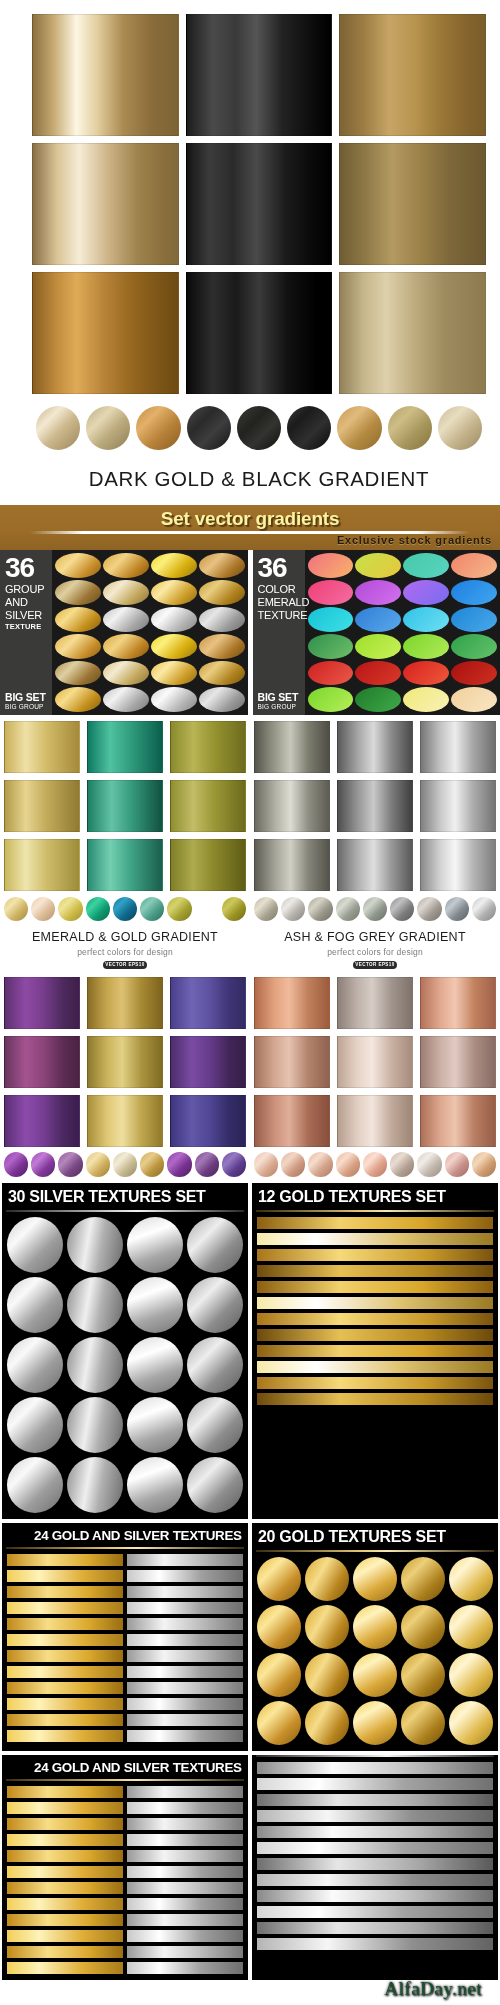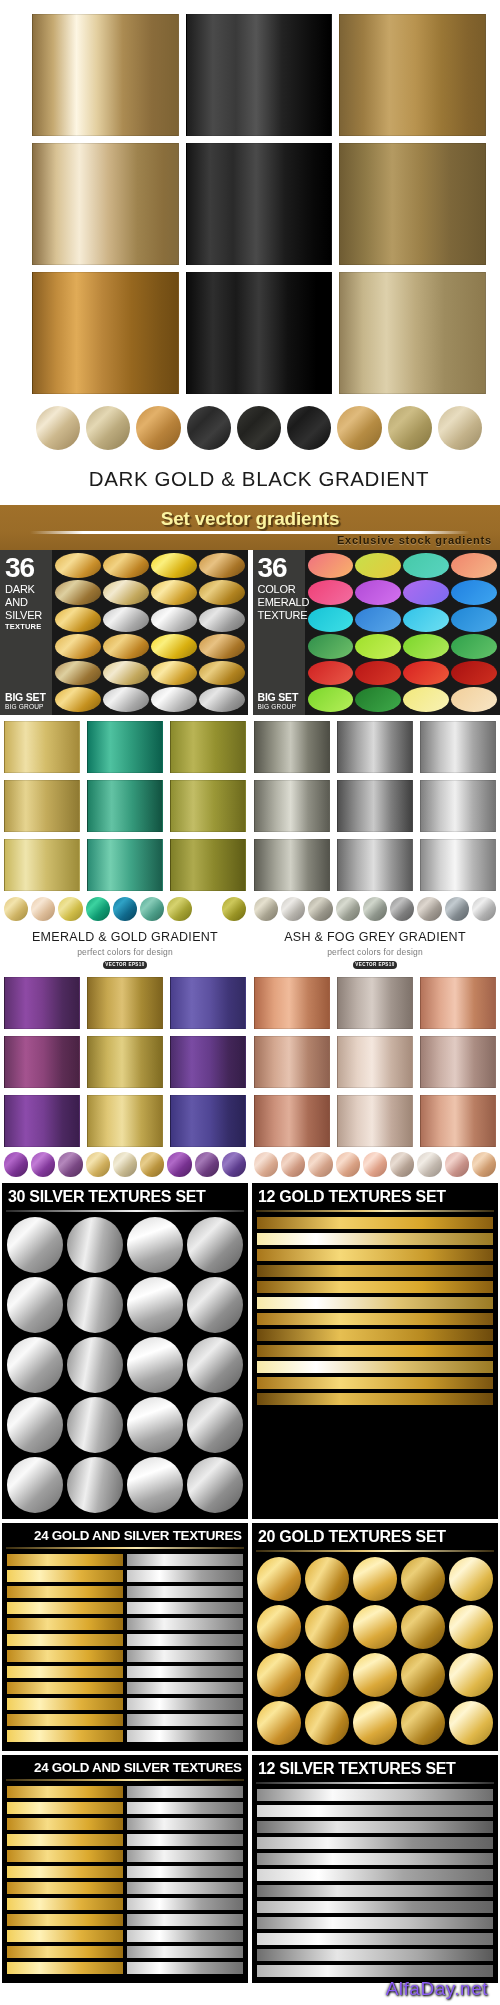--- a/index.html
+++ b/index.html
@@ -237,25 +237,25 @@
   .tbody { padding: 5px 5px 6px 5px; }
   .ball-grid {
     display: grid;
     gap: 4px;
   }
   .bar-stack { display: flex; flex-direction: column; gap: 4px; }
   .bar { height: 12px; width: 100%; }
 
   .watermark {
     position: absolute;
-    right: 12px;
+    right: 18px;
     bottom: 5px;
-    font-family: Liberation Sans, sans-serif;
+    font-family: Liberation Serif, serif;
     font-size: 19px;
-    color: #8b5cf6;
+    color: #14532d;
     text-shadow: 1px 1px 2px #000, 0 0 3px #000;
     letter-spacing: .5px;
     z-index: 9;
   }
 </style>
 </head>
 <body>
 
 <div class="page">
 
@@ -288,21 +288,21 @@
   <div class="banner">
     <div class="banner-title">Set vector gradients</div>
     <div class="banner-rule"></div>
     <div class="banner-sub">Exclusive stock gradients</div>
   </div>
 
   <div class="s2">
     <div class="poster">
       <div class="poster-side">
         <div class="big-num">36</div>
-        <div class="sub1">DARK</div>
+        <div class="sub1">GROUP</div>
         <div class="sub1">AND</div>
         <div class="sub1">SILVER</div>
         <div class="sub2">TEXTURE</div>
         <div class="bigset">
           <b>BIG SET</b>
           <span>BIG GROUP</span>
         </div>
       </div>
       <div class="poster-balls" id="p1-balls">
           <div class="pball" style="background: linear-gradient(135deg, rgb(224, 178, 74), rgb(246, 220, 147) 35%, rgb(201, 143, 43) 70%, rgb(141, 95, 21));"></div>
@@ -629,21 +629,20 @@
               <div class="bar" style="background: linear-gradient(90deg, rgb(154, 154, 154), rgb(244, 244, 244) 32%, rgb(184, 184, 184) 66%, rgb(122, 122, 122));"></div>
               <div class="bar" style="background: linear-gradient(90deg, rgb(200, 200, 200), rgb(255, 255, 255) 28%, rgb(160, 160, 160) 64%, rgb(110, 110, 110));"></div>
               <div class="bar" style="background: linear-gradient(90deg, rgb(154, 154, 154), rgb(244, 244, 244) 32%, rgb(184, 184, 184) 66%, rgb(122, 122, 122));"></div>
               <div class="bar" style="background: linear-gradient(90deg, rgb(200, 200, 200), rgb(255, 255, 255) 28%, rgb(160, 160, 160) 64%, rgb(110, 110, 110));"></div>
             </div>
           </div>
         </div>
     </div>
 
     <div class="tposter">
-      <div class="tposter-head">12 SILVER TEXTURES SET</div>
       <div class="head-rule silver"></div>
       <div class="tbody">
           <div class="bar-stack" id="t6">
             <div class="bar" style="background: linear-gradient(90deg, rgb(138, 138, 138), rgb(251, 251, 251) 32%, rgb(194, 194, 194) 64%, rgb(110, 110, 110));"></div>
             <div class="bar" style="background: linear-gradient(90deg, rgb(214, 214, 214), rgb(255, 255, 255) 26%, rgb(164, 164, 164) 62%, rgb(112, 112, 112));"></div>
             <div class="bar" style="background: linear-gradient(90deg, rgb(110, 110, 110), rgb(230, 230, 230) 34%, rgb(168, 168, 168) 68%, rgb(89, 89, 89));"></div>
             <div class="bar" style="background: linear-gradient(90deg, rgb(180, 180, 180), rgb(246, 246, 246) 30%, rgb(142, 142, 142) 66%, rgb(99, 99, 99));"></div>
             <div class="bar" style="background: linear-gradient(90deg, rgb(138, 138, 138), rgb(251, 251, 251) 32%, rgb(194, 194, 194) 64%, rgb(110, 110, 110));"></div>
             <div class="bar" style="background: linear-gradient(90deg, rgb(214, 214, 214), rgb(255, 255, 255) 26%, rgb(164, 164, 164) 62%, rgb(112, 112, 112));"></div>
             <div class="bar" style="background: linear-gradient(90deg, rgb(110, 110, 110), rgb(230, 230, 230) 34%, rgb(168, 168, 168) 68%, rgb(89, 89, 89));"></div>

